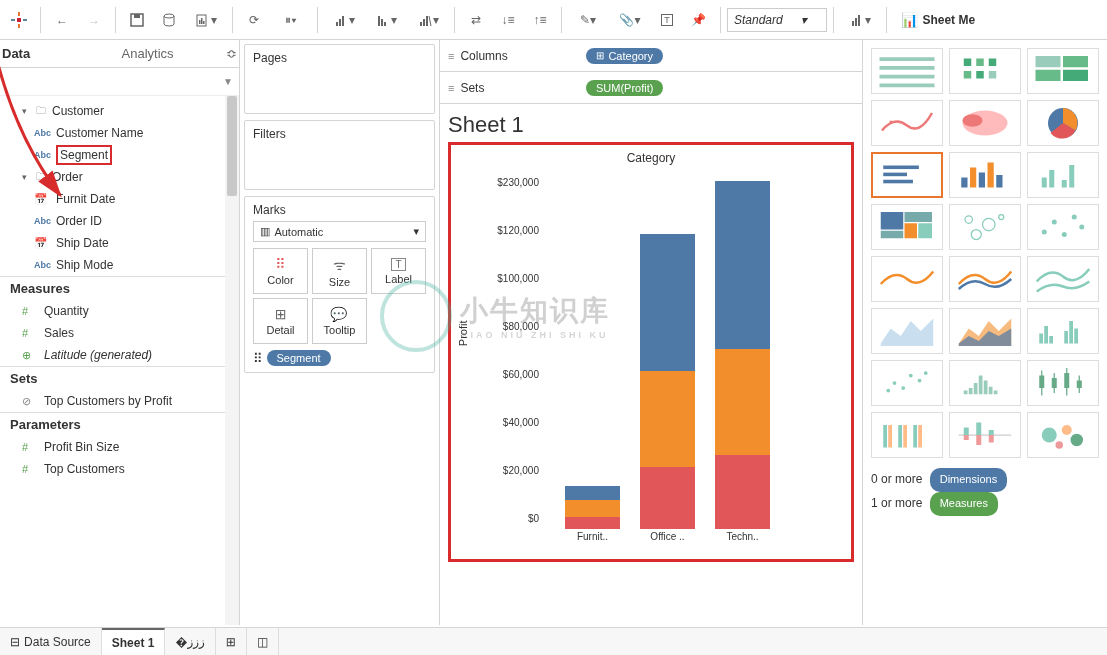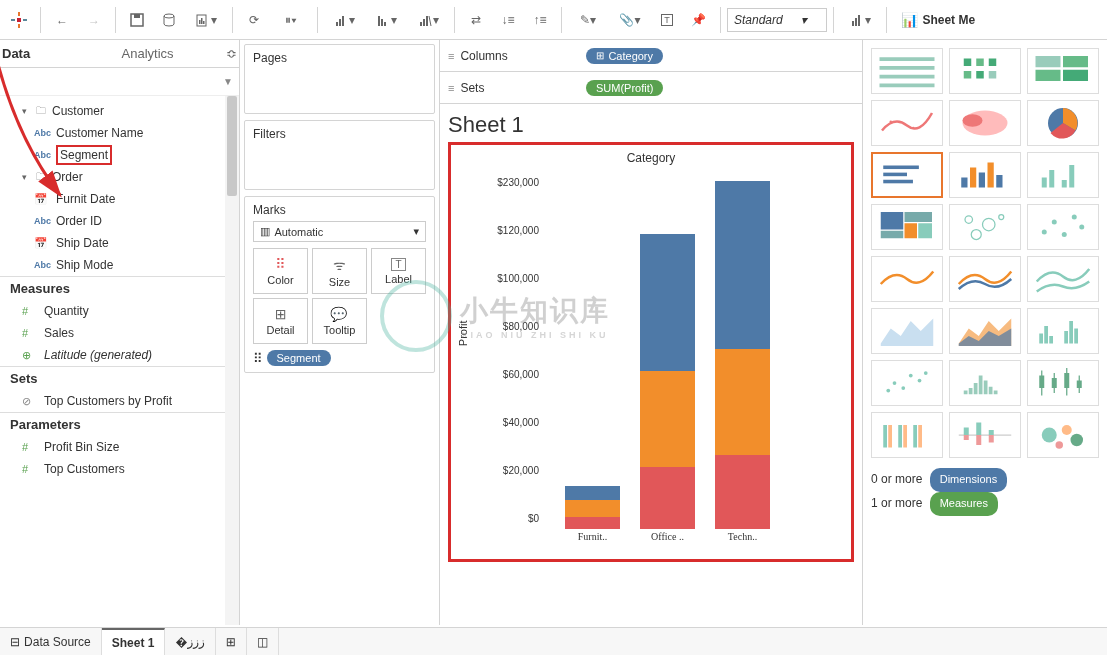--- a/index.html
+++ b/index.html
@@ -64,21 +64,21 @@
 .chart-outline { border: 3px solid #d82c2c; padding: 4px; height: 420px; position: relative; }
 .chart-inner-title { text-align: center; font-size: 12px; font-weight: 400; margin: 2px 0 4px 0; }
 .chart-canvas { position: relative; height: 380px; width: 100%; }
 .ylabel { position: absolute; left: 2px; top: 50%; transform: rotate(-90deg) translateX(50%); transform-origin: left top; font-size: 11px; color: #333; }
 .yaxis { position: absolute; left: 28px; top: 0; bottom: 20px; width: 60px; }
 .ytick { position: absolute; right: 4px; font-size: 10px; color: #333; transform: translateY(-50%); }
 .plot { position: absolute; left: 100px; right: 10px; top: 0; bottom: 20px; }
 .bar { position: absolute; bottom: 0; width: 55px; }
 .seg { position: absolute; left: 0; right: 0; }
 .xlabels { position: absolute; left: 100px; right: 10px; bottom: 0; height: 18px; display: flex; }
-.xlabel { width: 75px; text-align: center; font-size: 10px; color: #333; white-space: nowrap; overflow: hidden; font-family: Liberation Serif, serif; }
+.xlabel { width: 75px; text-align: center; font-size: 10px; color: #333; white-space: nowrap; overflow: hidden; }
 
 
 .showme-panel { width: 244px; padding: 8px; display: flex; flex-direction: column; }
 .sm-grid { display: grid; grid-template-columns: repeat(3, 1fr); gap: 6px; margin-bottom: 10px; }
 .sm-cell { border: 1px solid #ddd; height: 46px; display: flex; align-items: center; justify-content: center; cursor: pointer; padding: 2px; }
 .sm-cell.sel { border: 2px solid #e8762d; }
 .sm-cell svg { width: 100%; height: 100%; }
 .sm-help { font-size: 12px; line-height: 1.8; }
 .sm-help .pill { margin-left: 4px; }
 

